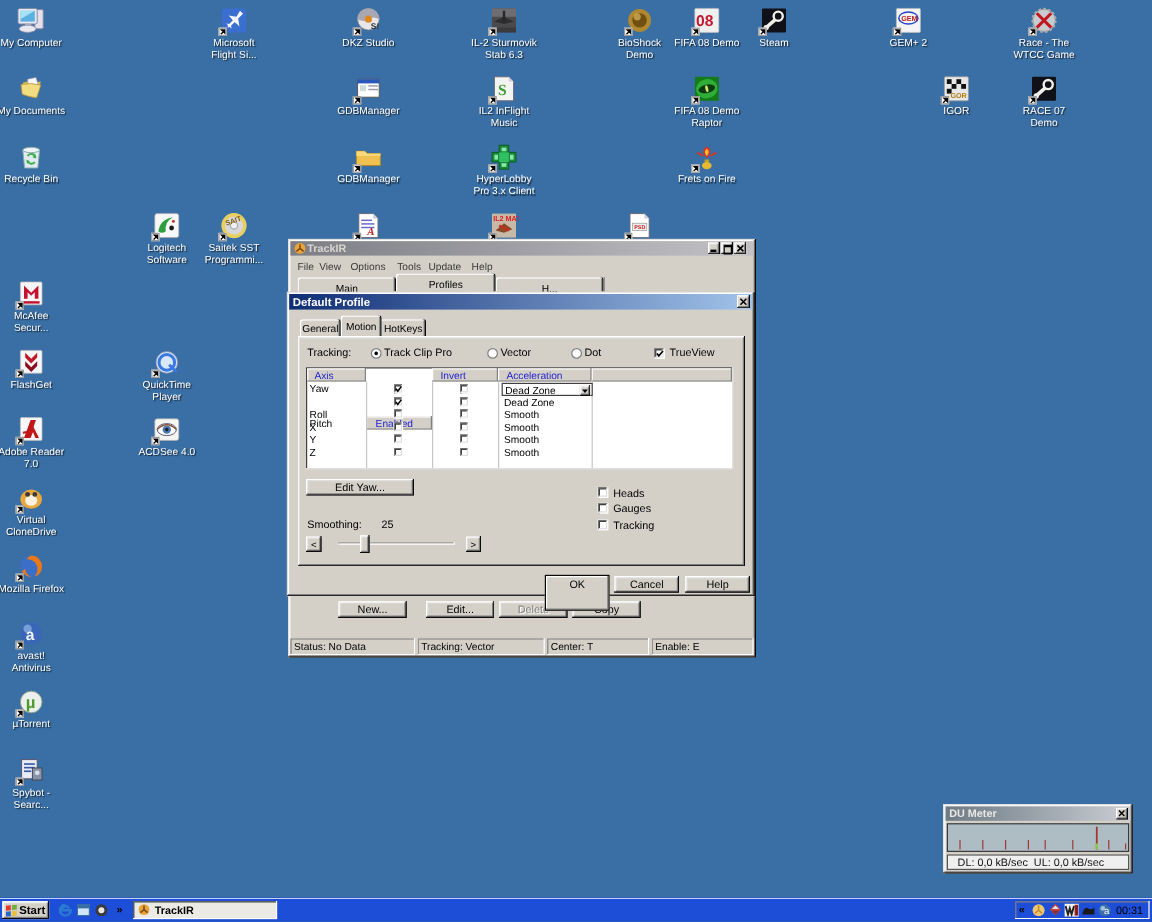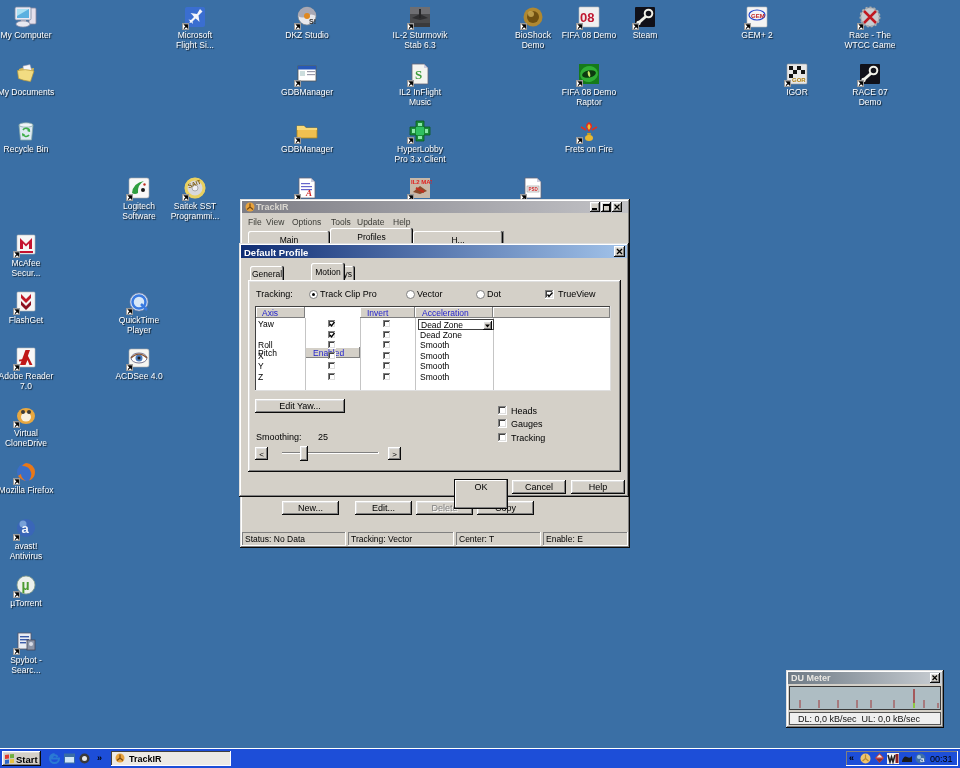--- a/index.html
+++ b/index.html
@@ -617,21 +617,21 @@
 
 <div class="abs face wraised" id="dlg" style="left:239px;top:243px;width:390px;height:254px;">
   <div class="abs" style="left:2px;top:2px;right:2px;height:13px;background:linear-gradient(to right,#0f2d74,#a2c3ea);"></div>
   <div class="abs" style="left:5px;top:4px;font-size:9.5px;font-weight:bold;color:#fff;">Default Profile</div>
   <div class="btn" style="right:4px;top:3px;width:11px;height:11px;"><svg width="11" height="11">
         <path d="M3 3 L8 8 M8 3 L3 8" stroke="#000" stroke-width="1.3"></path>
       </svg></div>
 
   <div class="tab" style="left:11px;top:23px;width:34px;height:15px;"><span style="position:relative;top:3px;">General</span></div>
   <div class="tab" style="left:78px;top:23px;width:38px;height:15px;"><span style="position:relative;top:3px;">HotKeys</span></div>
-  <div class="tab" style="left:45px;top:20px;width:34px;height:19px;box-shadow:inset -1px 0 #0a0a0a,inset 1px 1px #fff,inset -2px 0 #808080;margin-left:27px;"><span style="position:relative;top:4px;">Motion</span></div>
+  <div class="tab" style="left:45px;top:20px;width:34px;height:19px;box-shadow:inset -1px 0 #0a0a0a,inset 1px 1px #fff,inset -2px 0 #808080;"><span style="position:relative;top:4px;">Motion</span></div>
 
   <div class="abs" style="left:9px;top:37px;width:373px;height:192px;box-shadow:inset -1px -1px #0a0a0a,inset 1px 1px #fff,inset -2px -2px #808080,inset 2px 2px #dfdfdf;"></div>
 
   <div class="lbl" style="left:17px;top:46px;">Tracking:</div>
   <div class="rb" style="left:70px;top:47px;"></div>
     <div class="abs" style="left:73px;top:50px;width:3px;height:3px;border-radius:50%;background:#000;"></div>
   <div class="lbl" style="left:81px;top:46px;">Track Clip Pro</div>
   <div class="rb" style="left:167px;top:47px;"></div>
   <div class="lbl" style="left:178px;top:46px;">Vector</div>
   <div class="rb" style="left:237px;top:47px;"></div>

